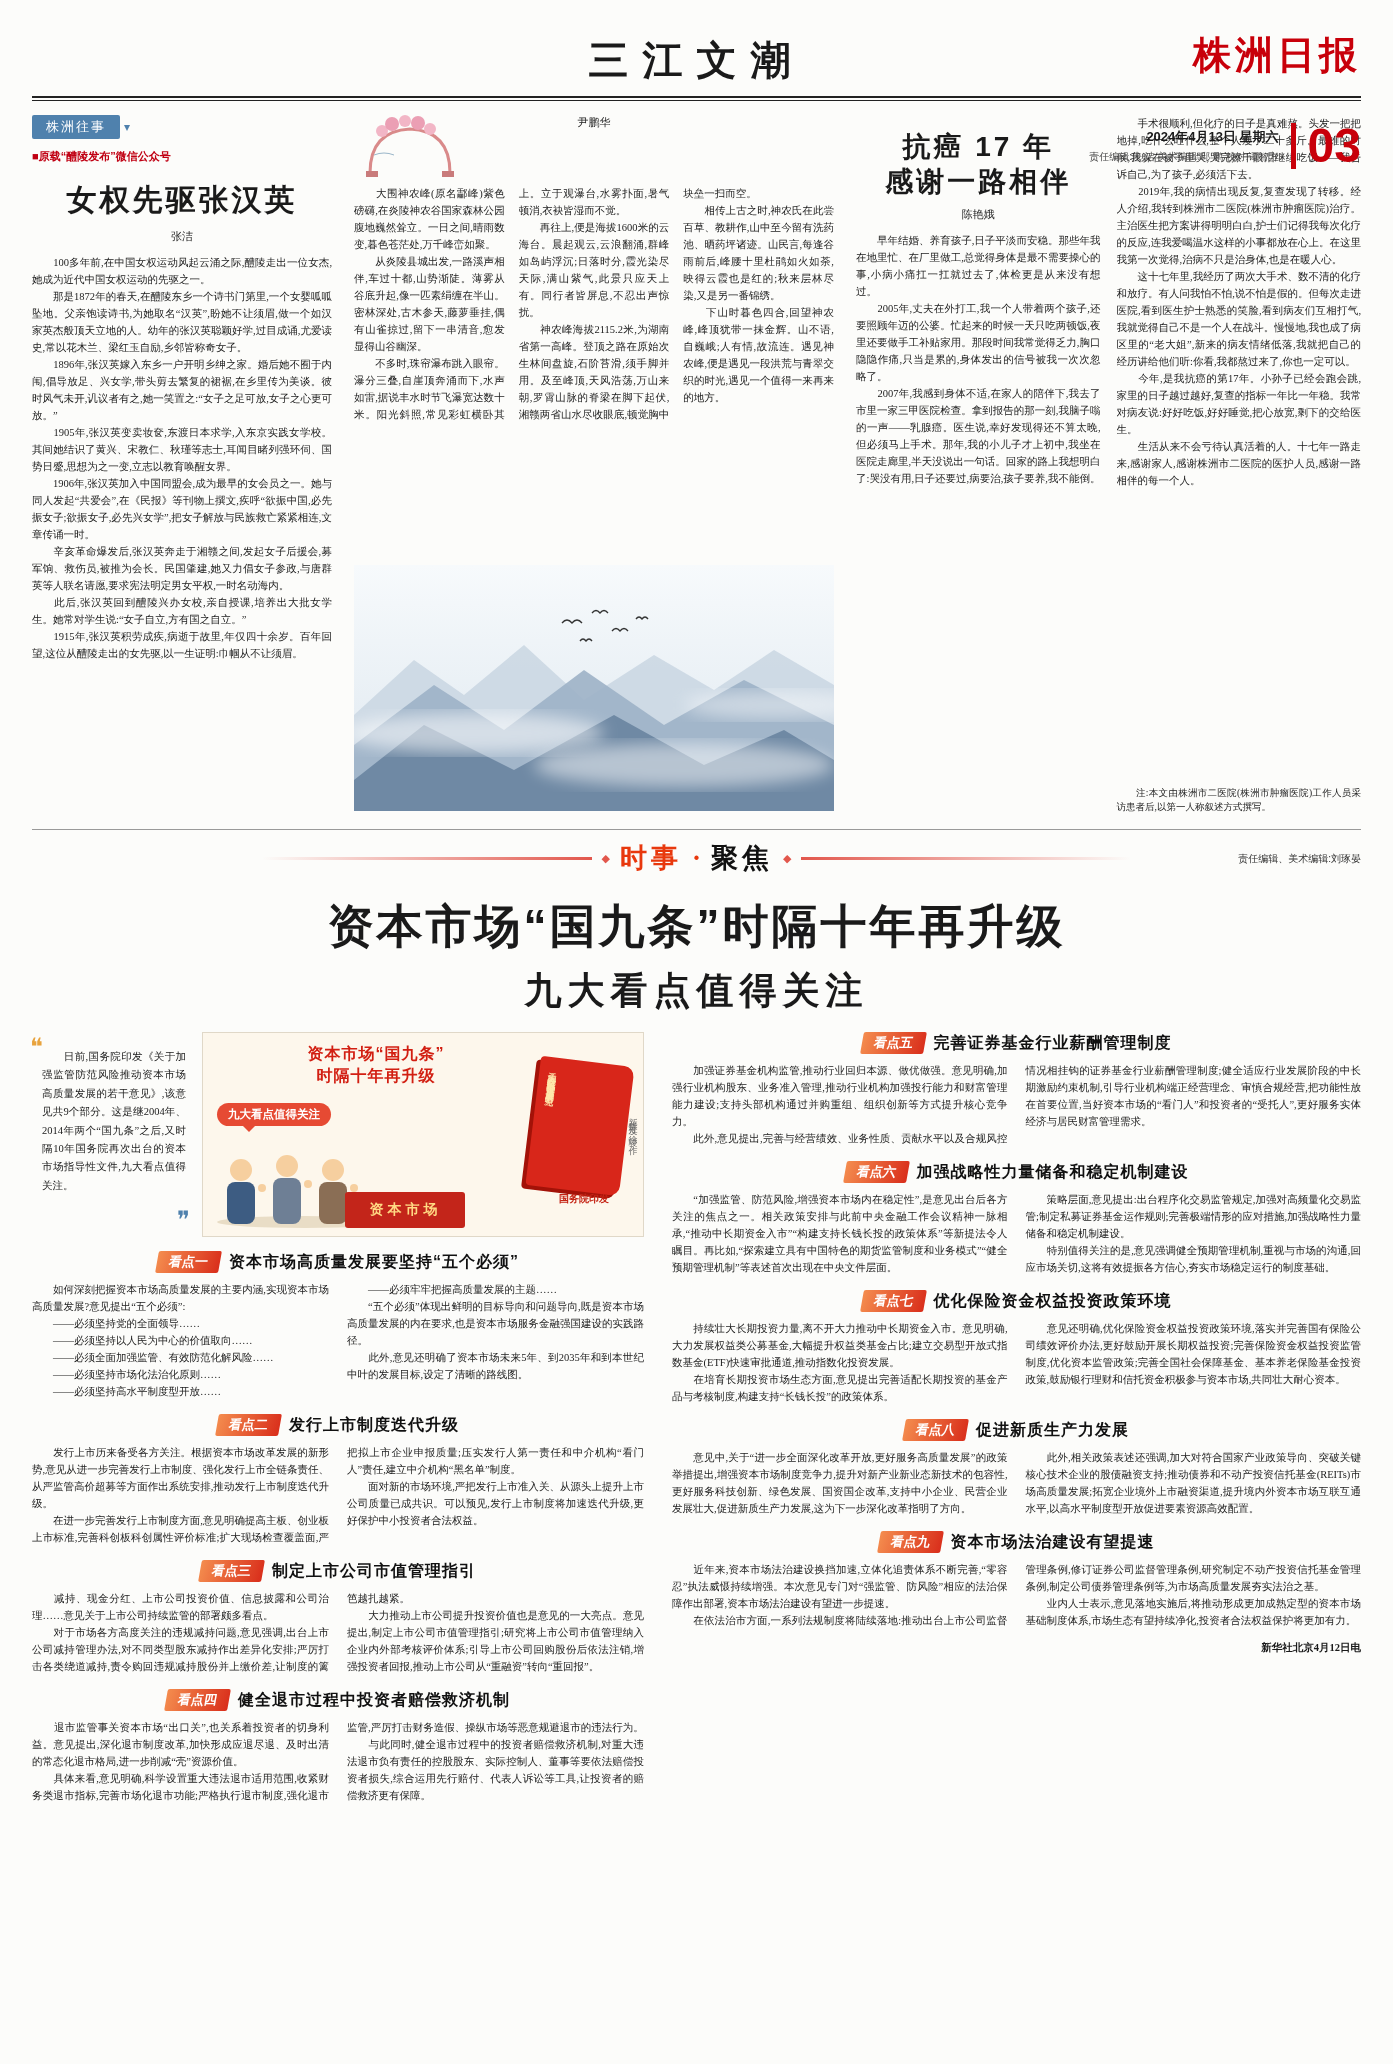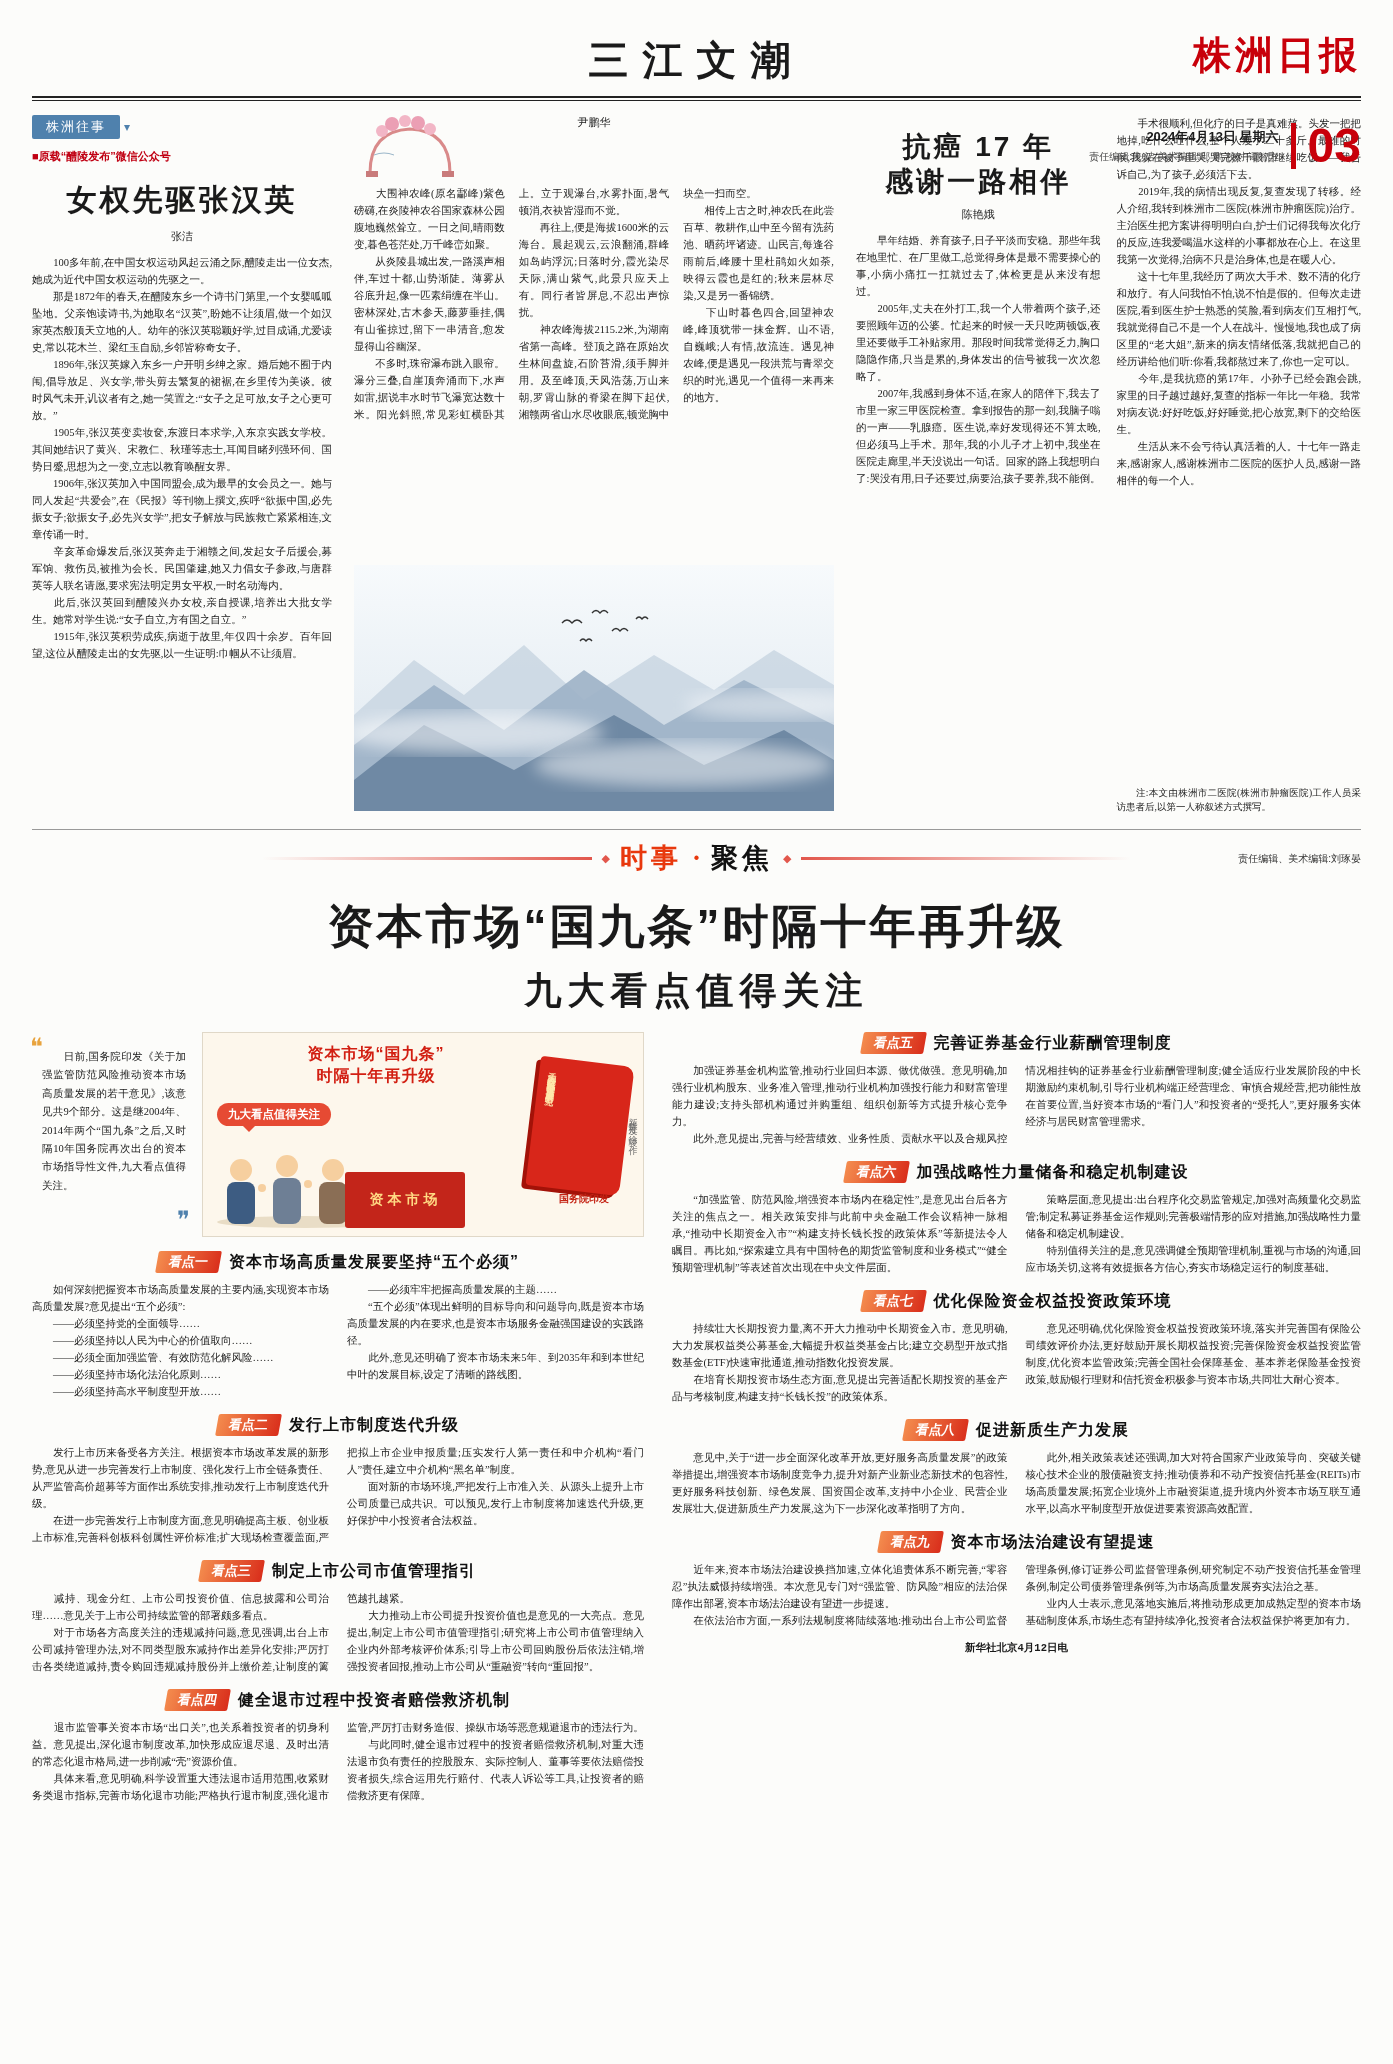--- a/index.html
+++ b/index.html
@@ -95,32 +95,32 @@
              padding:8px 6px; box-sizing:border-box; overflow:hidden; }
   .ct-book-text { writing-mode:vertical-rl; color:#ffe9ad; font-size:9px; line-height:1.6; height:100%; letter-spacing:1px; }
   .ct-issuer { position:absolute; right:34px; bottom:30px; color:#c42314; font-size:10px; font-weight:bold;
                font-family:"Liberation Sans", sans-serif; }
   .ct-bubble { position:absolute; left:14px; top:70px; background:#e64a33; color:#fff; font-size:11.5px; font-weight:bold;
                padding:4px 11px; border-radius:14px; font-family:"Liberation Sans", sans-serif; }
   .ct-bubble::after { content:""; position:absolute; left:26px; bottom:-6px; border:6px solid transparent;
                       border-top-color:#e64a33; border-bottom:0; }
   .ct-people { position:absolute; left:12px; bottom:8px; }
   .ct-podium { position:absolute; left:46%; transform:translateX(-50%); bottom:8px; background:#c3251a; color:#ffd983;
-               font-weight:900; letter-spacing:4px; font-size:14px; padding:19px 24px; border-radius:3px;
+               font-weight:900; letter-spacing:4px; font-size:14px; padding:9px 24px; border-radius:3px;
                font-family:"Liberation Sans", sans-serif; }
   .ct-credit { position:absolute; right:4px; top:46%; transform:translateY(-50%); writing-mode:vertical-rl;
                font-size:9px; color:#666; letter-spacing:3px; }
 
   .kd { margin:14px 0 12px; }
   .kd-head { display:flex; justify-content:center; align-items:center; gap:9px; margin-bottom:8px; }
   .kd-tag { background:linear-gradient(100deg,#f48c4e,#d92e1b); color:#fff; font-size:13px; font-weight:bold;
             padding:2px 12px; transform:skewX(-10deg); border-radius:2px; font-family:"Liberation Sans", sans-serif; }
   .kd-title { font-size:16px; font-weight:900; color:#111; letter-spacing:1px; font-family:"Liberation Sans", sans-serif; }
   .kd-body { column-count:2; column-gap:18px; }
-  .dateline { text-align:center; font-weight:bold; font-size:10.5px; margin-top:2px; font-family:Liberation Mono, monospace; }
+  .dateline { text-align:right; font-weight:bold; font-size:10.5px; margin-top:2px; font-family:Liberation Serif, serif; }
 </style>
 </head>
 <body>
 
 <div class="page">
 
   <div class="masthead">
     <div class="logo">株洲日报</div>
     <div class="section-name">三江文潮</div>
     <div class="mast-right">

